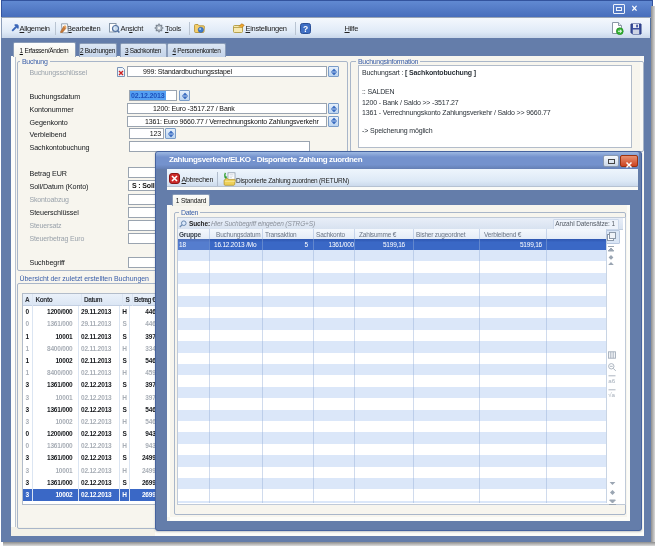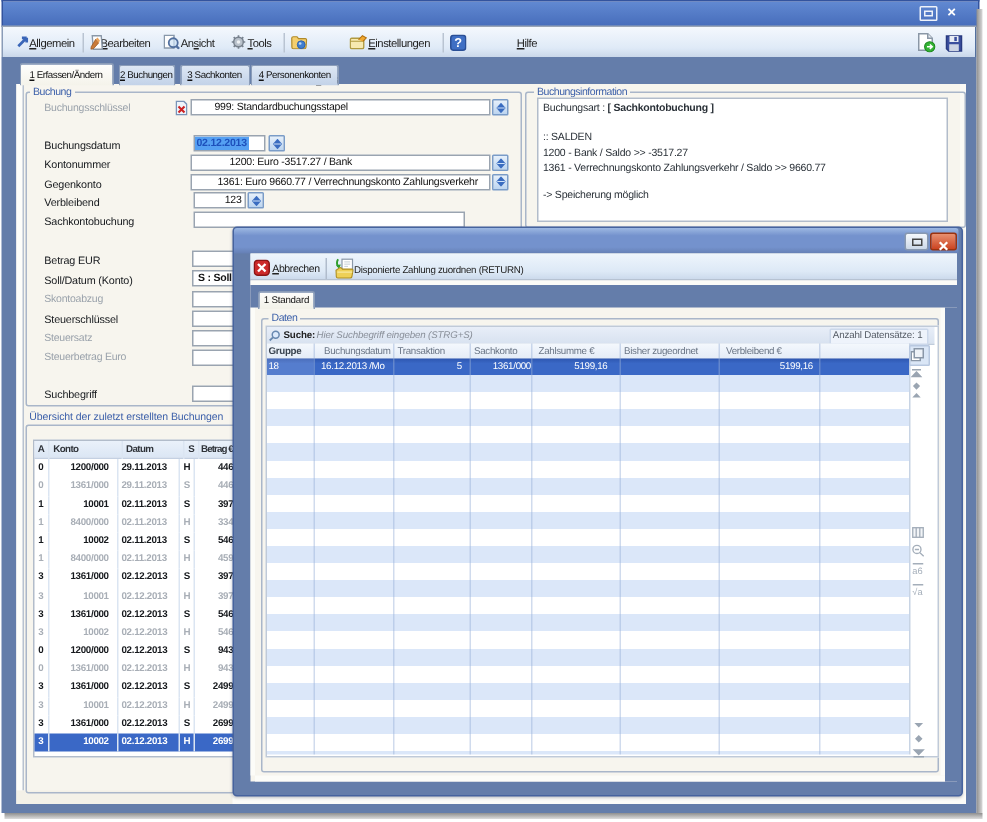--- a/index.html
+++ b/index.html
@@ -222,20 +222,21 @@
 .c5{width:34px;text-align:right;border-left:1px solid #dbe5f2;}
 .lg{color:#a8aeb6;}
 .sel{background:#3a68c6;color:#fff;}
 </style>
 
 <div class="ab" style="left:640px;top:152px;width:4px;height:384px;background:#fcfcf8;"></div>
     <div class="ab" style="left:155px;top:529px;width:489px;height:7px;background:#fcfcf8;"></div>
     <div class="ab" style="left:155px;top:151px;width:485px;height:378px;background:#647daa;border:1px solid #46639e;border-radius:3px;box-shadow:0 1px 2px rgba(60,70,90,0.3);"></div>
 
 <div class="ab" style="left:156px;top:152px;width:483px;height:17px;background:linear-gradient(#9db8e2,#7492cd 30%,#7492cd 75%,#657fb4);border-radius:2px 2px 0 0;"></div>
+<div class="ab" style="left:169px;top:154px;font-size:8px;font-weight:bold;letter-spacing:-0.36px;color:#fff;line-height:11px;white-space:nowrap;">Zahlungsverkehr/ELKO - Disponierte Zahlung zuordnen</div>
 <div class="ab" style="left:603px;top:155px;width:14px;height:10px;background:linear-gradient(#f5f8fc,#ccd8e8);border:1px solid #8898b0;border-radius:2px;">
       <div class="ab" style="left:4px;top:3px;width:5px;height:3px;border:1px solid #444;"></div>
     </div>
 <div class="ab" style="left:620px;top:155px;width:16px;height:10px;background:linear-gradient(#e89070,#cc4422);border:1px solid #993311;border-radius:2px;"><svg width="16" height="10" viewBox="0 0 16 10">
         <path d="M5.5 2.5 L10.5 7.5 M10.5 2.5 L5.5 7.5" stroke="#fff" stroke-width="1.5"></path>
       </svg></div>
 
 <div class="ab" style="left:167px;top:169px;width:471px;height:352px;background:#f7f5ee;"></div>
     <div class="ab" style="left:630px;top:205px;width:10px;height:316px;background:#647daa;"></div>
     <div class="ab" style="left:626.5px;top:205px;width:3.5px;height:312px;background:#fcfcf8;"></div>

